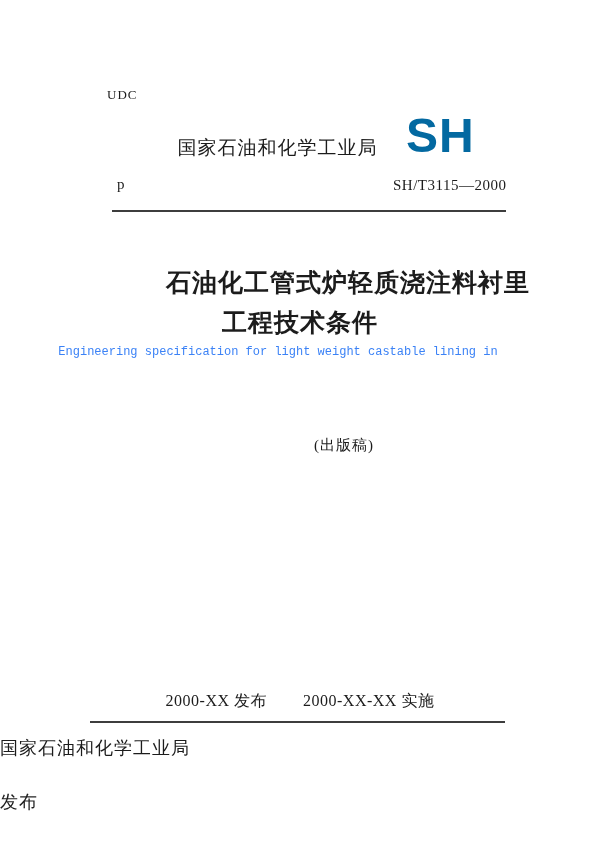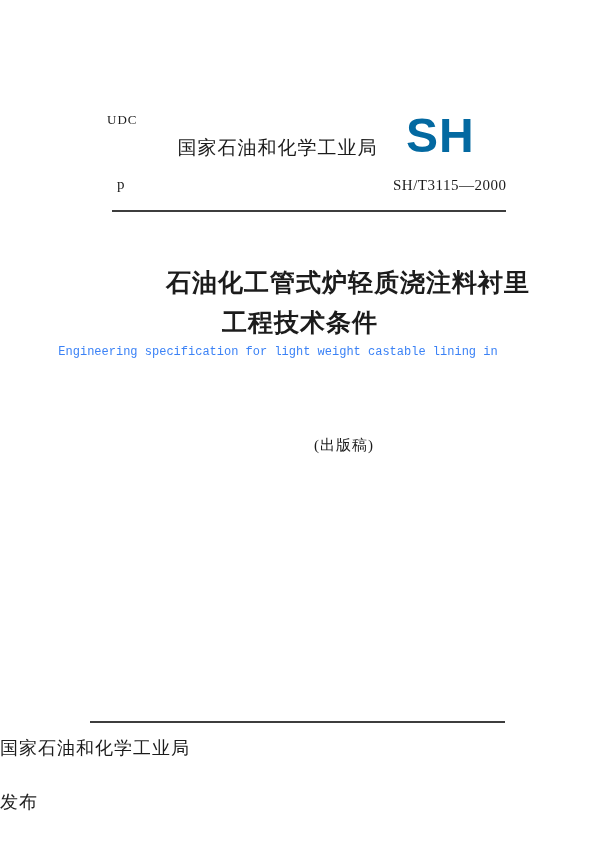--- a/index.html
+++ b/index.html
@@ -18,21 +18,20 @@
     color: #1c1c1c;
   }
   .abs { position: absolute; }
 
   .udc {
     left: 107px;
     top: 87px;
     font-size: 13px;
     letter-spacing: 1px;
     font-family: "Liberation Serif", "DejaVu Serif", serif;
-    margin-top: 25px;
   }
   .standard-type {
     left: 0;
     top: 135px;
     width: 555px;
     text-align: center;
     font-size: 19px;
     letter-spacing: 1px;
   }
   .sh-logo {
@@ -141,20 +140,24 @@
 
   <div class="abs title-cn title-cn-1">石油化工管式炉轻质浇注料衬里</div>
 
   <div class="abs title-cn title-cn-2">工程技术条件</div>
 
   <div class="abs title-en title-en-1">Engineering specification for light weight castable lining in</div>
 
 
   <div class="abs draft-note">(出版稿)</div>
 
+  <div class="abs dates-row">
+    <span>2000-XX 发布</span>
+    <span>2000-XX-XX 实施</span>
+  </div>
 
   <div class="abs rule rule-bottom"></div>
 
   <div class="abs publisher-row">
     <span>国家石油和化学工业局</span>
     <span>发布</span>
   </div>
 
 </div>
 

